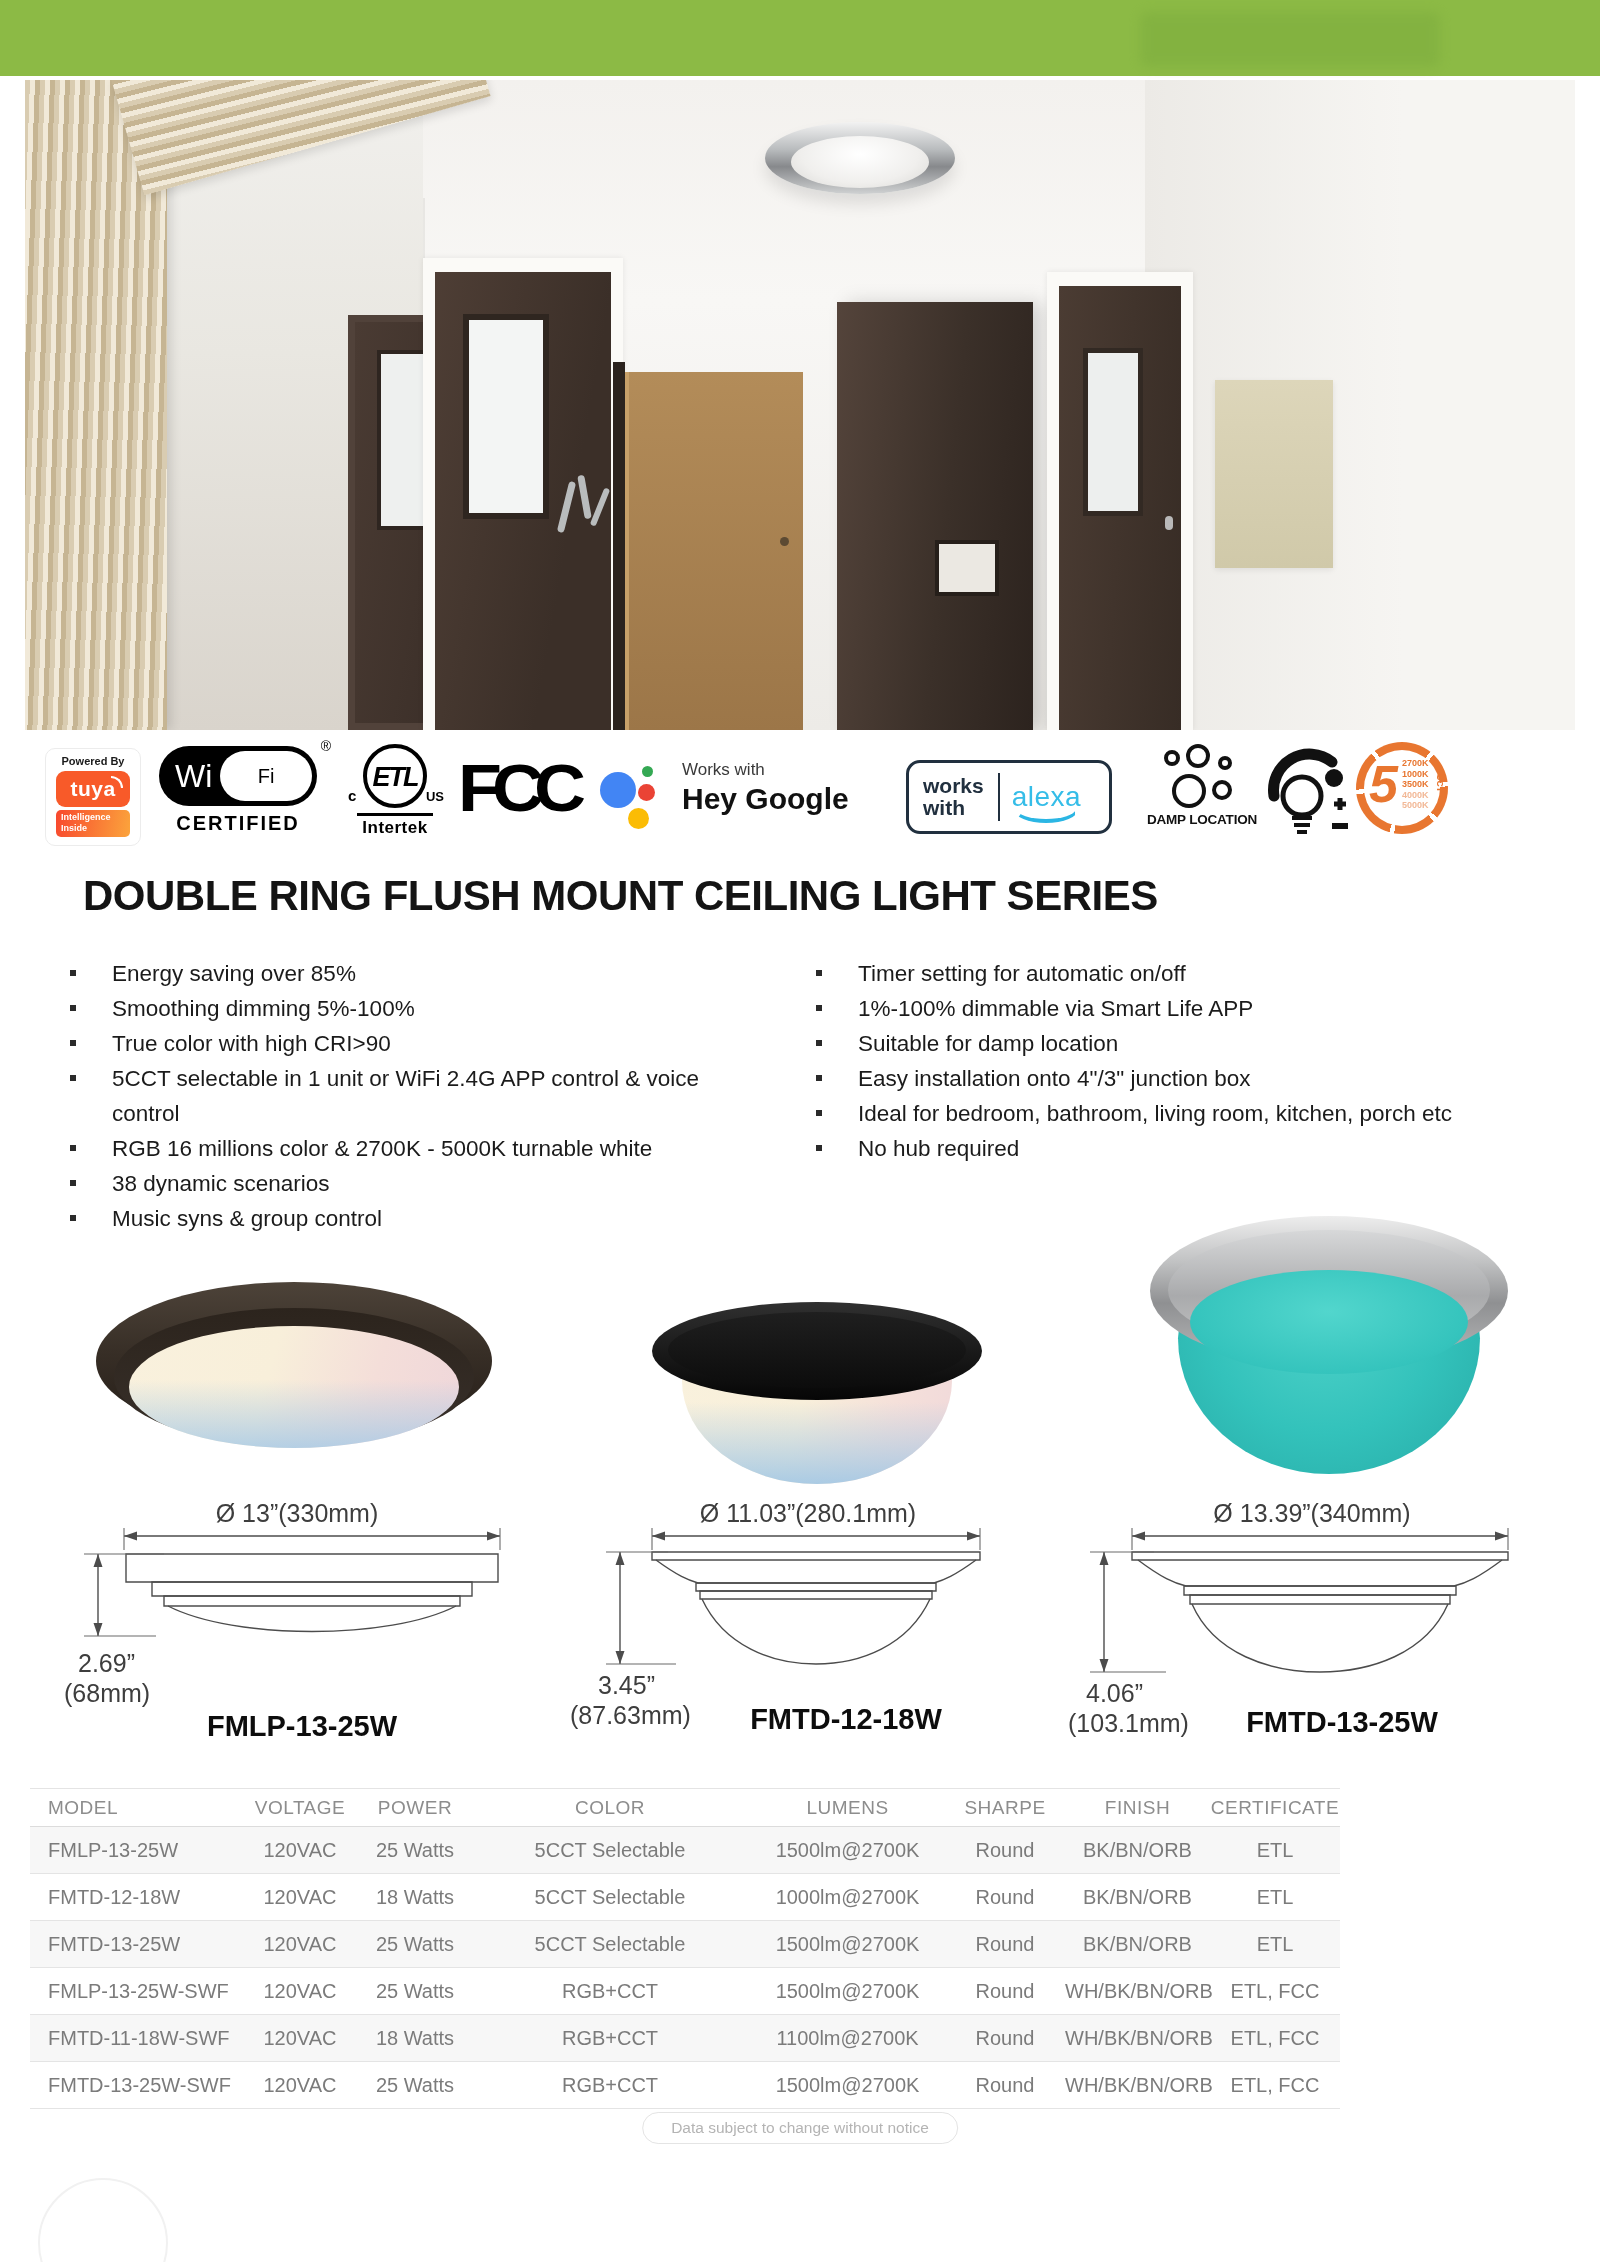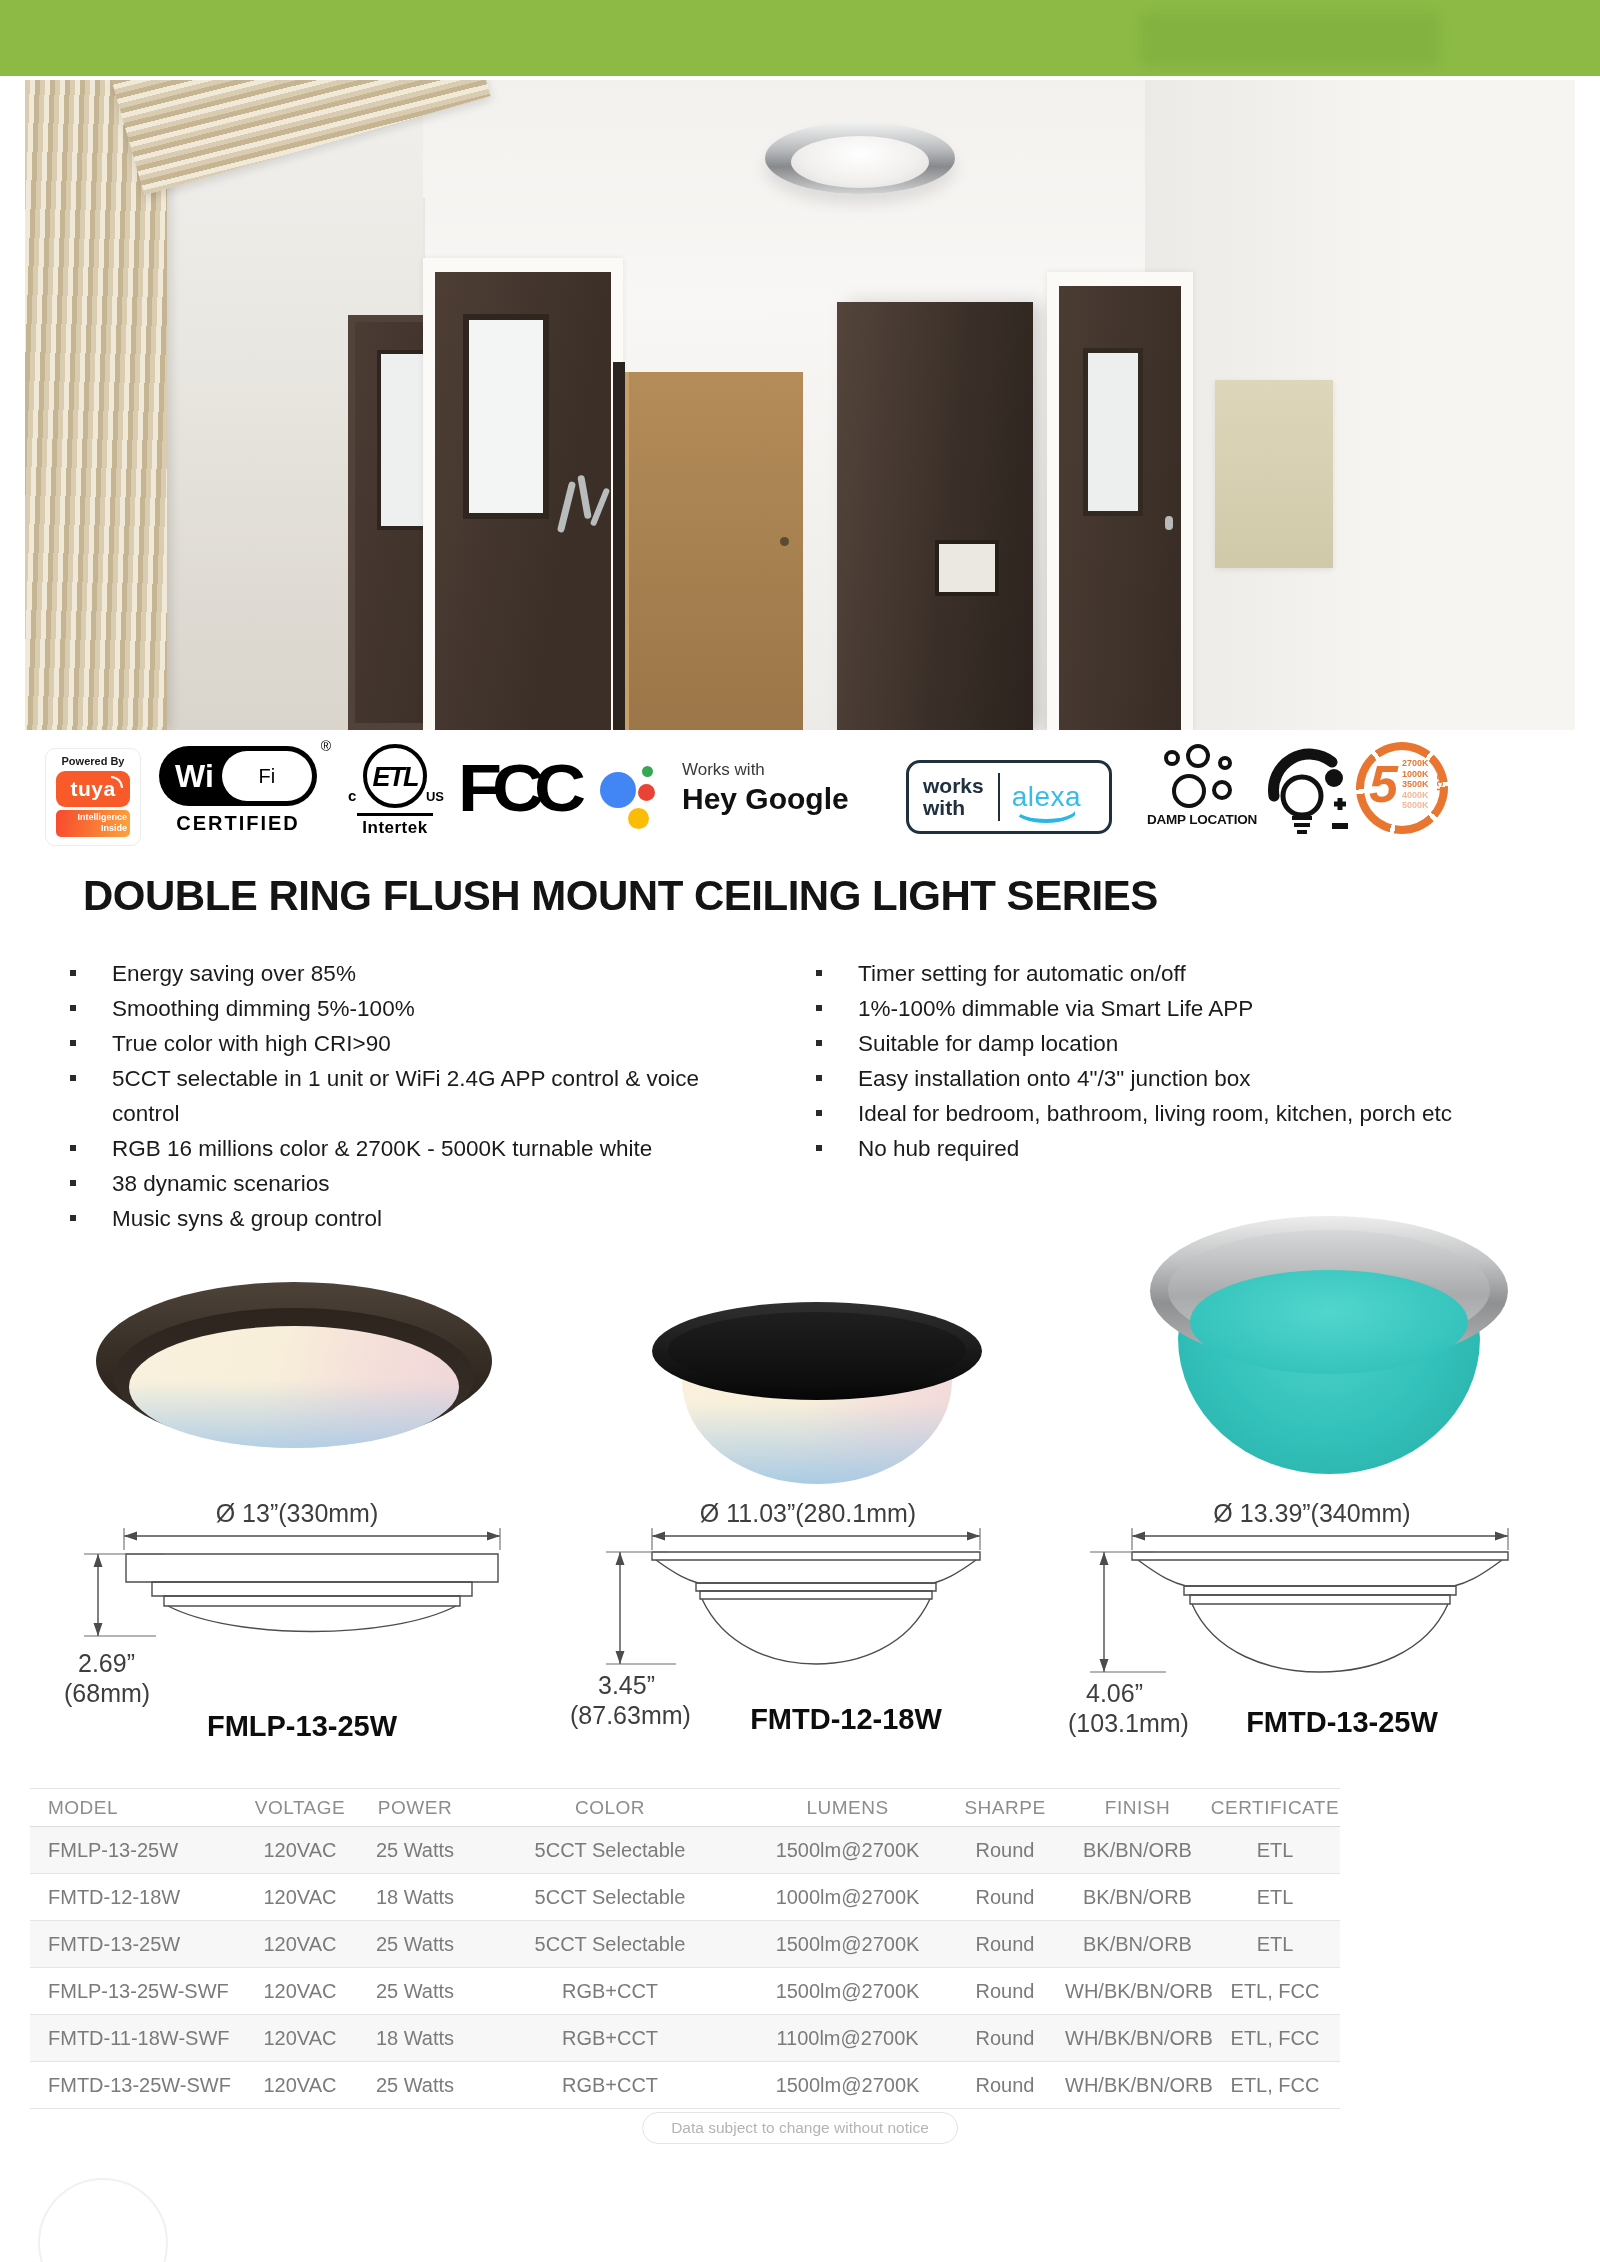--- a/index.html
+++ b/index.html
@@ -58,26 +58,26 @@
     background:radial-gradient(ellipse at 50% 35%,#ffffff 0%,#f0efed 60%,#d9d8d5 100%); }
 
   
   .badge { position:absolute; }
   .b-tuya { left:45px; top:748px; width:96px; height:98px; background:#fff; border:1px solid #ececec; border-radius:10px; padding:6px 8px; text-align:center; }
   .tuya-pb { font-size:11px; font-weight:bold; color:#1a1a1a; }
   .tuya-box { position:relative; margin:4px auto 3px; width:74px; height:36px; background:#f85a29; border-radius:9px;
     color:#fff; font-weight:bold; font-size:21px; line-height:36px; letter-spacing:.5px; }
   .tuya-arc { position:absolute; right:7px; top:5px; width:12px; height:12px; border:2px solid #fff; border-left:none; border-bottom:none; border-radius:0 12px 0 0; }
   .tuya-tag { margin:0 auto; width:74px; height:27px; border-radius:5px; background:linear-gradient(100deg,#f8482e 0%,#fba43c 100%);
-    color:#fff; font-size:9px; font-weight:bold; text-align:right; padding:2px 3px 0 5px; line-height:11px; }
+    color:#fff; font-size:9px; font-weight:bold; text-align:left; padding:2px 3px 0 5px; line-height:11px; }
   .tuya-tag span { display:block; }
 
   .b-wifi { left:152px; top:746px; width:172px; height:100px; text-align:center; }
   .wifi-lockup { position:relative; display:inline-flex; align-items:center; width:158px; height:60px; background:#000; border-radius:30px; }
-  .wifi-wi { color:#fff; font-weight:bold; font-size:32px; padding-left:16px; }
+  .wifi-wi { color:#fff; font-weight:normal; font-size:32px; padding-left:16px; }
   .wifi-fi-wrap { margin:5px 5px 5px 8px; background:#fff; border-radius:25px; height:50px; flex:1; line-height:50px; }
   .wifi-fi { color:#000; font-weight:normal; font-size:20px; }
   .wifi-reg { position:absolute; right:-14px; top:-8px; color:#000; font-size:14px; }
   .wifi-cert { margin-top:6px; font-weight:bold; font-size:20px; letter-spacing:2px; color:#000; }
 
   .b-etl { left:344px; top:744px; width:102px; height:102px; text-align:center; }
   .etl-row { position:relative; height:66px; }
   .etl-circle { display:inline-block; width:64px; height:64px; border:4px solid #000; border-radius:50%; }
   .etl-word { font-weight:bold; font-style:italic; font-size:27px; letter-spacing:-2px; line-height:58px; color:#000; }
   .etl-c { position:absolute; left:4px; bottom:6px; font-weight:bold; font-size:15px; color:#000; }

